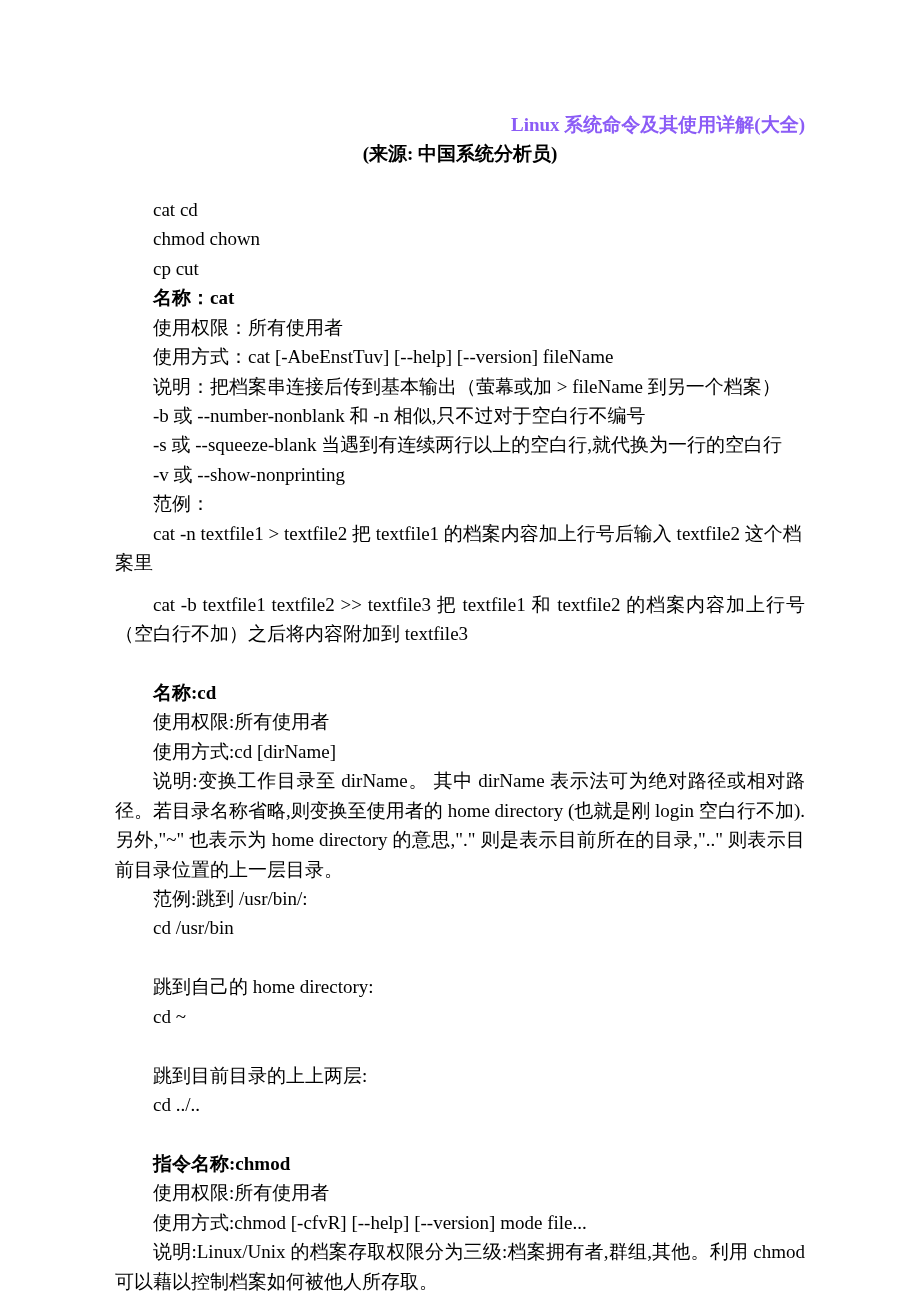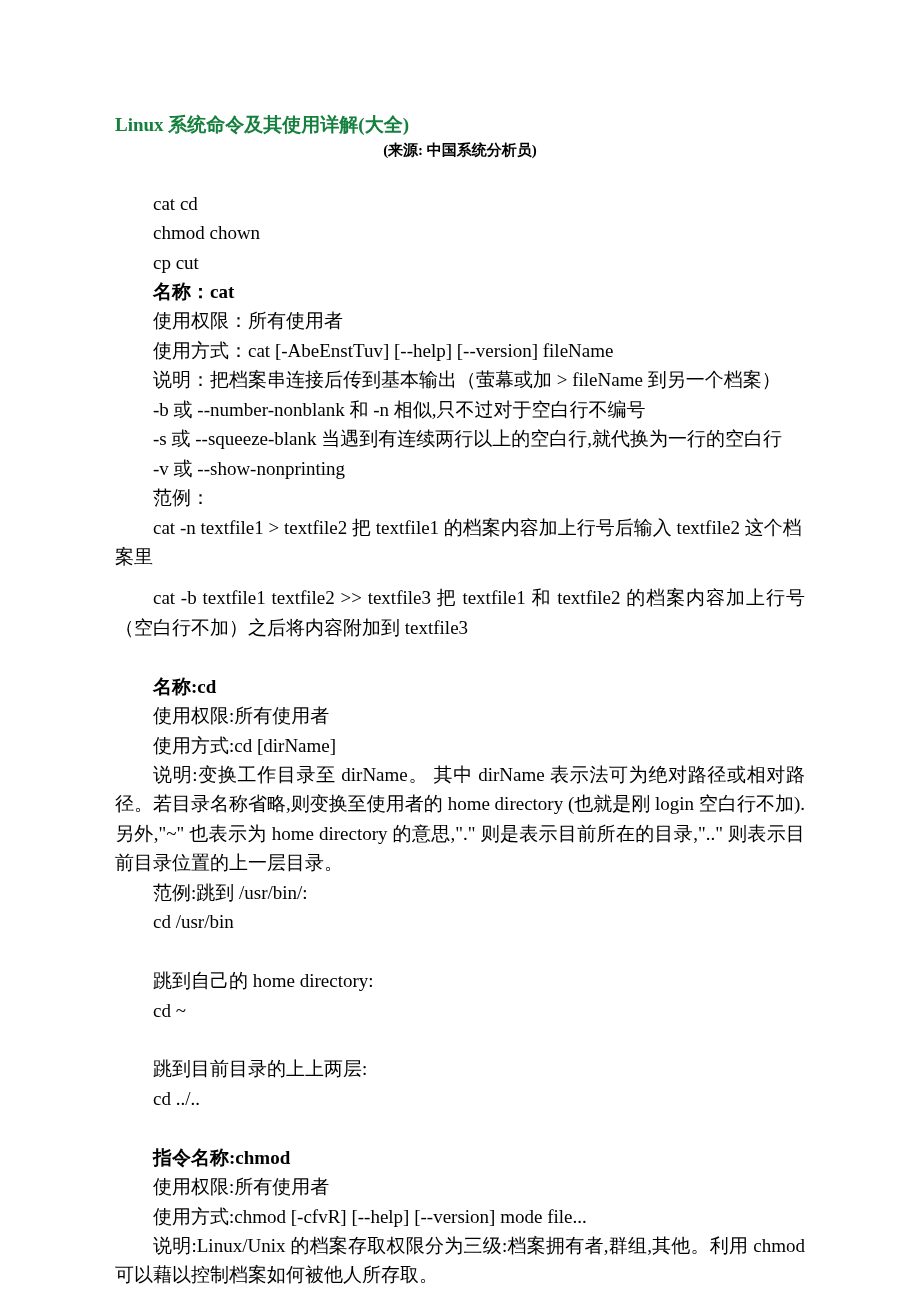--- a/index.html
+++ b/index.html
@@ -13,30 +13,30 @@
     font-size: 19px;
     line-height: 1.55;
     color: #000000;
   }
   .page {
     box-sizing: border-box;
     padding: 110px 115px 60px 115px;
     width: 920px;
   }
   .title-main {
-    text-align: left;
-    color: #15803d;
+    text-align: right;
+    color: #8b5cf6;
     font-weight: bold;
     font-size: 19px;
     margin: 0;
   }
   .title-sub {
     text-align: center;
     font-weight: bold;
-    font-size: 15px;
+    font-size: 19px;
     margin: 0 0 26px 0;
   }
   .block {
     text-indent: 2em;
   }
   .line {
     margin: 0;
   }
   .bold {
     font-weight: bold;

